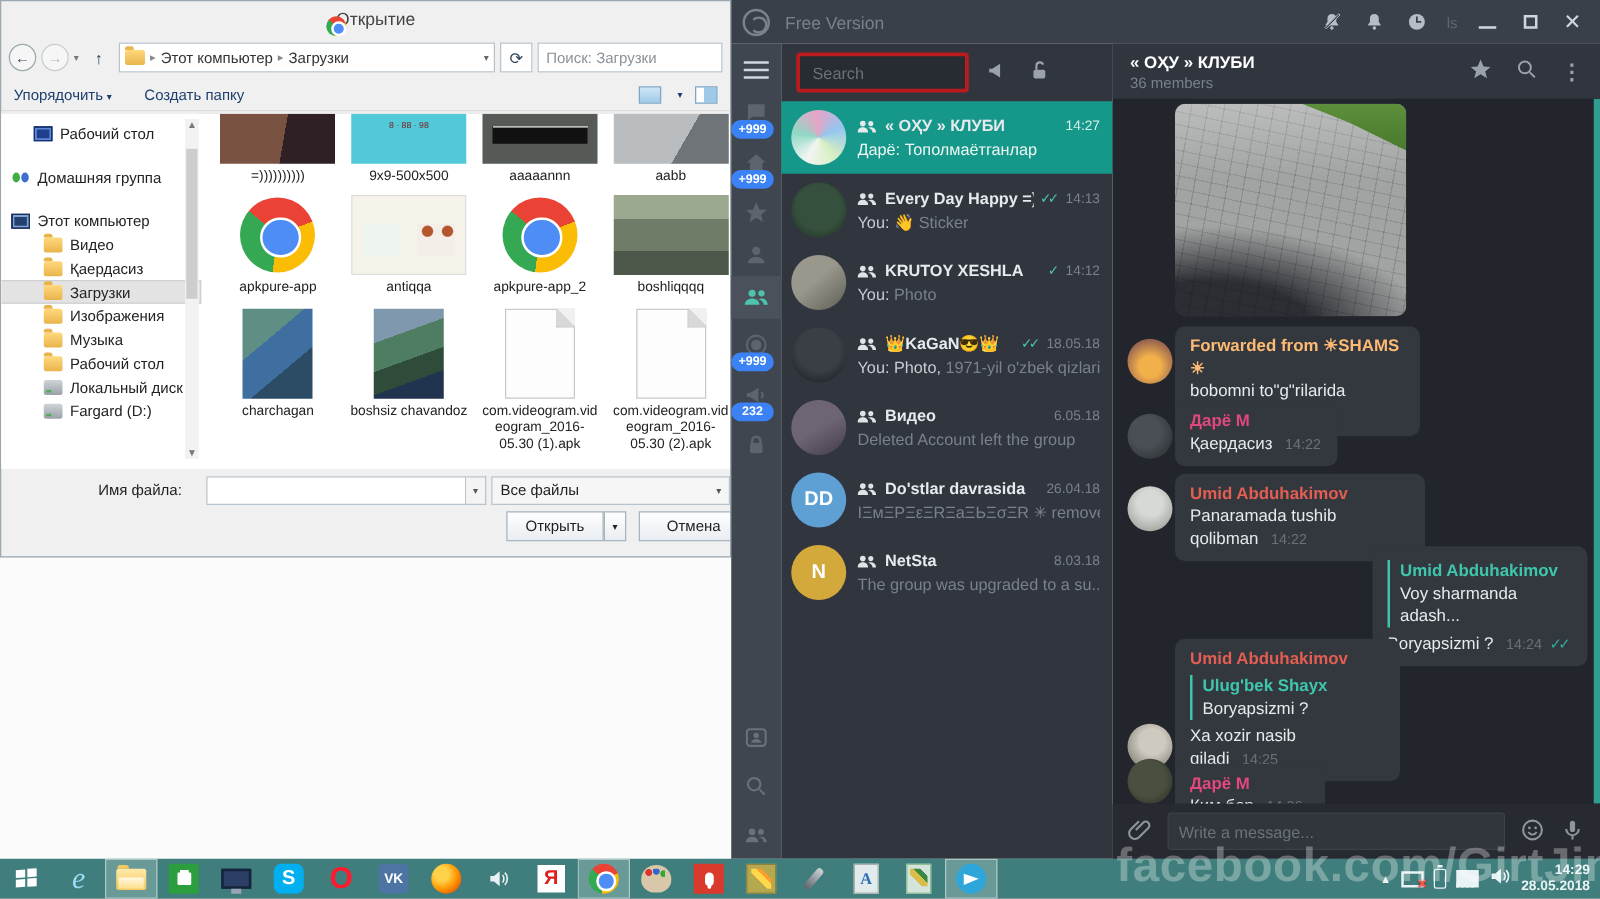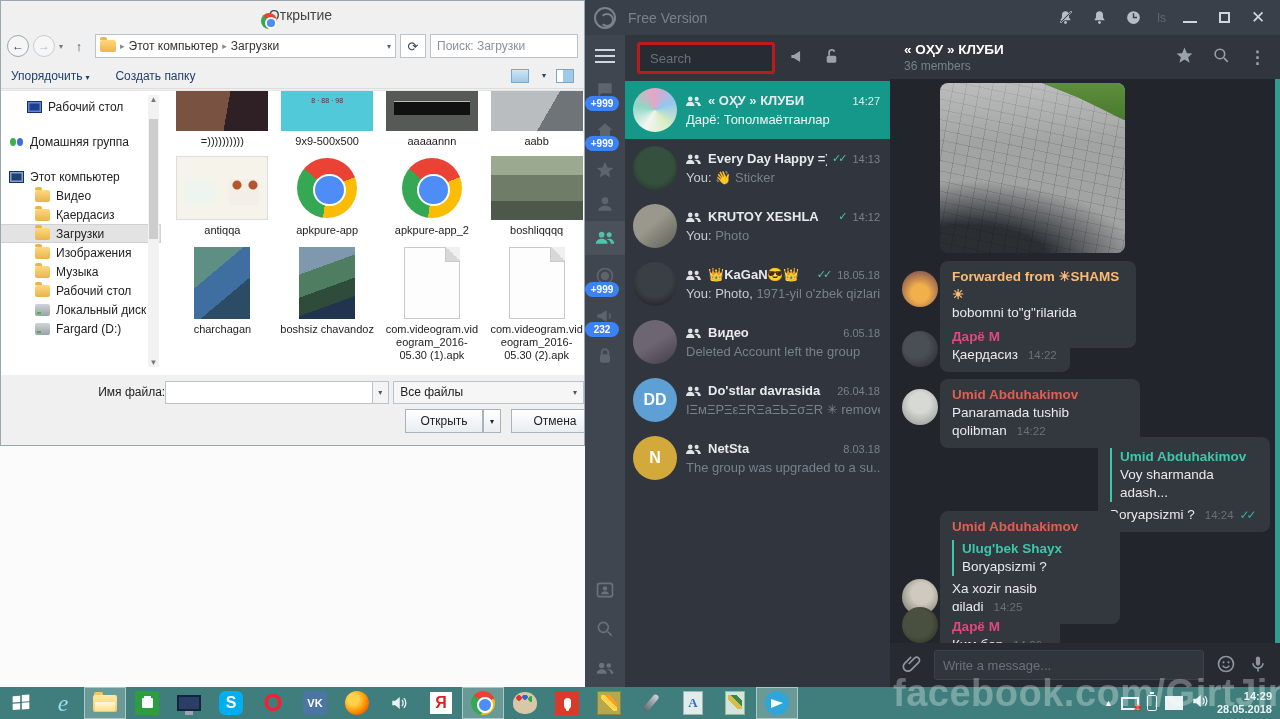--- a/index.html
+++ b/index.html
@@ -67,21 +67,21 @@
 .t5::before{content:"";position:absolute;left:8px;top:22px;width:30px;height:26px;background:radial-gradient(circle at 8px 6px,#c96 4px,transparent 5px),radial-gradient(circle at 24px 6px,#c96 4px,transparent 5px),linear-gradient(#3aa somewhat,#fff);background-color:#eef5ee}
 .t5::after{content:"";position:absolute;right:8px;top:22px;width:30px;height:26px;background:radial-gradient(circle at 8px 6px,#b4552d 4px,transparent 5px),radial-gradient(circle at 24px 6px,#b4552d 4px,transparent 5px);background-color:#f4eee8}
 .chromethumb{display:flex;align-items:center;justify-content:center;background:#fff}
 .chromethumb .chrome{width:62px;height:62px}
 .t8{background:linear-gradient(#9aa98f 0 30%,#6f7d68 30% 70%,#4d584a 70%)}
 .t9{background:linear-gradient(160deg,#7f98ae 0 30%,#4f7d62 30% 55%,#2f4c3a 55% 75%,#20344f 75%)}
 .t10{background:linear-gradient(140deg,#5f8f84 0 35%,#3f6fa0 35% 65%,#2c4c66 65%)}
 .page{background:#fdfdfd;border:1px solid #c9c9c9;position:relative;width:56px;height:70px}
 .page::after{content:"";position:absolute;right:-1px;top:-1px;width:14px;height:14px;background:linear-gradient(225deg,#f0f0f0 0 50%,#d8d8d8 50%);border-left:1px solid #c9c9c9;border-bottom:1px solid #c9c9c9}
 .dlg-fname{position:absolute;left:0;top:378px;width:100%;height:26px;display:flex;align-items:center;font-size:12px;color:#222}
-.fname-label{width:168px;text-align:right;padding-right:0}
+.fname-label{width:168px;text-align:right;padding-right:20px}
 .fname-input{width:212px;height:23px;border:1px solid #b9c3cc;background:#fff;font-size:12px;padding:0 4px}
 .combo-caret{width:17px;height:23px;border:1px solid #b9c3cc;border-left:none;background:#f4f4f4;display:flex;align-items:center;justify-content:center;font-size:8px;color:#555}
 .ftype{margin-left:4px;width:195px;height:23px;border:1px solid #b9c3cc;background:#f6f6f6;display:flex;align-items:center;font-size:12px;padding:0 6px;color:#222}
 .dlg-btns{position:absolute;left:0;top:408px;width:100%;height:28px}
 .btn{position:absolute;height:24px;border:1px solid #a8b4bd;background:linear-gradient(#fefefe,#e9eef2);font-size:12px;color:#222;display:flex;align-items:center;justify-content:center}
 .btn-open{left:404px;top:0;width:78px}
 .btn-open-split{left:482px;top:0;width:18px}
 .btn-cancel{left:510px;top:0;width:88px}
 
 #left-under{position:absolute;left:0;top:446px;width:585px;height:241px;background:#fbfbfb;z-index:1}
@@ -314,28 +314,28 @@
               <div class="fthumb t3"></div>
               <div class="fname">aaaaannn</div>
             </div>
           <div class="fitem short">
               <div class="fthumb t4"></div>
               <div class="fname">aabb</div>
             </div>
         </div>
         <div class="frow" style="margin-top:8px">
           <div class="fitem">
-              <div class="fthumb t5"></div>
-              <div class="fname">antiqqa</div>
-            </div>
-          <div class="fitem">
               <div class="fthumb chromethumb">
                 <span class="chrome" style="width:60px;height:60px"></span>
               </div>
               <div class="fname">apkpure-app</div>
+            </div>
+          <div class="fitem">
+              <div class="fthumb t5"></div>
+              <div class="fname">antiqqa</div>
             </div>
           <div class="fitem">
               <div class="fthumb chromethumb">
                 <span class="chrome" style="width:60px;height:60px"></span>
               </div>
               <div class="fname">apkpure-app_2</div>
             </div>
           <div class="fitem">
               <div class="fthumb t8"></div>
               <div class="fname">boshliqqqq</div>

